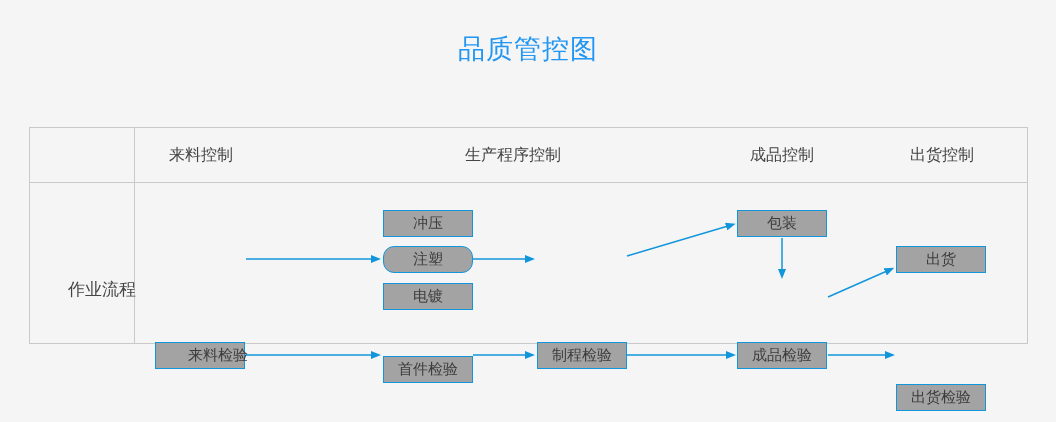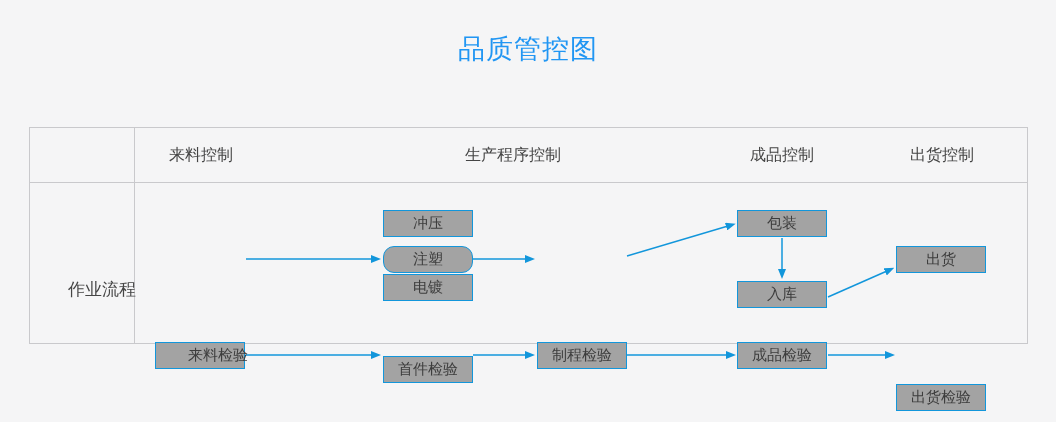--- a/index.html
+++ b/index.html
@@ -119,23 +119,22 @@
     <line x1="782" y1="238" x2="782" y2="271" stroke="#1296db" stroke-width="1.5" marker-end="url(#arrowhead)"></line>
     <line x1="828" y1="297" x2="887" y2="271" stroke="#1296db" stroke-width="1.5" marker-end="url(#arrowhead)"></line>
     <line x1="246" y1="355" x2="373" y2="355" stroke="#1296db" stroke-width="1.5" marker-end="url(#arrowhead)"></line>
     <line x1="473" y1="355" x2="527" y2="355" stroke="#1296db" stroke-width="1.5" marker-end="url(#arrowhead)"></line>
     <line x1="627" y1="355" x2="728" y2="355" stroke="#1296db" stroke-width="1.5" marker-end="url(#arrowhead)"></line>
     <line x1="828" y1="355" x2="887" y2="355" stroke="#1296db" stroke-width="1.5" marker-end="url(#arrowhead)"></line>
   </svg>
 
   <div class="node" style="left:383px; top:210px;">冲压</div>
   <div class="node" style="left:383px; top:246px;border-radius:11px;">注塑</div>
-  <div class="node" style="left:383px; top:274px;">电镀</div>
+  <div class="node" style="left:383px; top:283px;">电镀</div>
   <div class="node" style="left:737px; top:210px;">包装</div>
-  <div class="node" style="left:737px; top:281px;">入库</div>
   <div class="node" style="left:896px; top:246px;">出货</div>
 
   <div class="node" style="left:155px; top:342px;padding-left:36px;">来料检验</div>
   <div class="node" style="left:383px; top:356px;">首件检验</div>
   <div class="node" style="left:537px; top:342px;">制程检验</div>
   <div class="node" style="left:737px; top:342px;">成品检验</div>
   <div class="node" style="left:896px; top:342px;margin-top:42px;">出货检验</div>
 
 </div>
 

